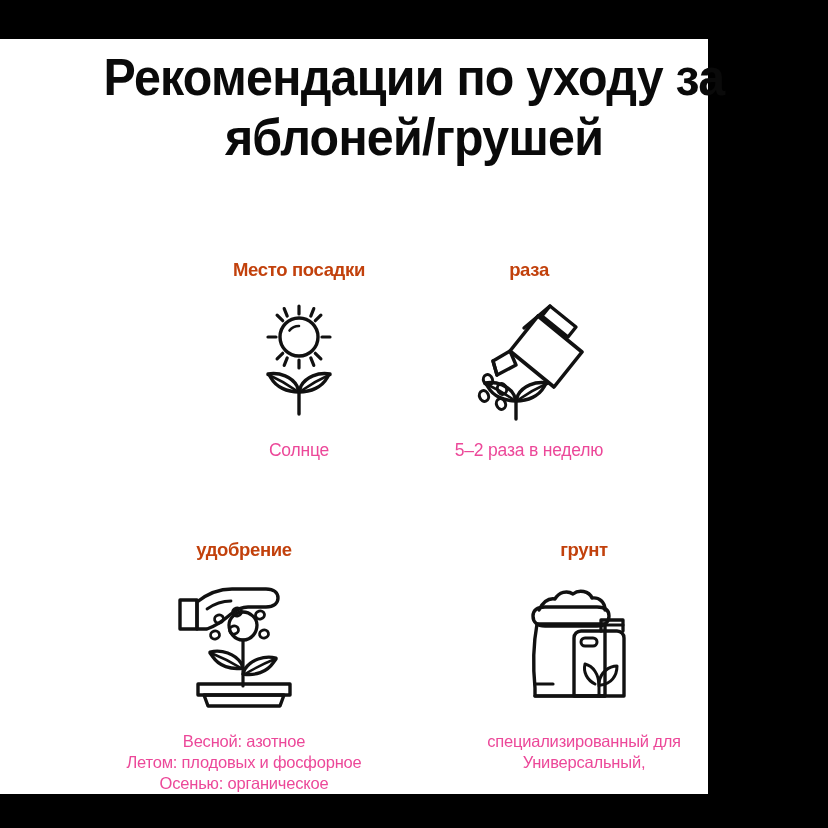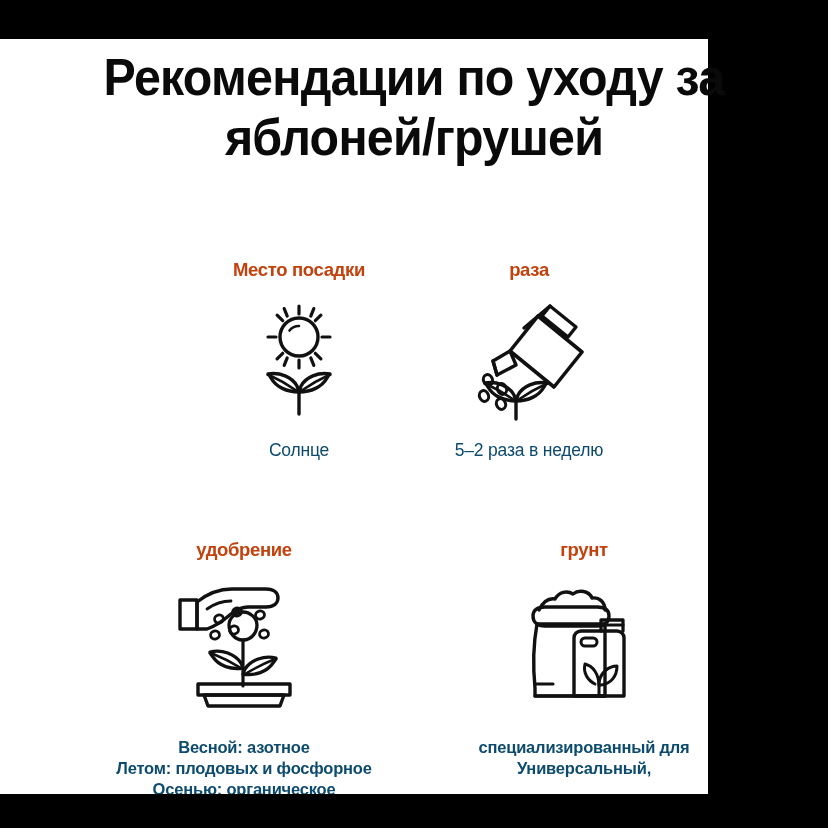--- a/index.html
+++ b/index.html
@@ -90,28 +90,28 @@
   .icon-wrap {
     display: flex;
     align-items: center;
     justify-content: center;
     margin-top: 14px;
   }
   .row-top .icon-wrap    { height: 130px; }
   .row-bottom .icon-wrap { height: 140px; }
 
   .cell-caption {
-    color: #0c4a6e;
+    color: #ec4899;
     font-size: 17.5px;
     line-height: 22px;
     text-align: center;
     letter-spacing: -0.2px;
   }
   .row-top .cell-caption    { margin-top: 14px; white-space: nowrap; }
-  .row-bottom .cell-caption { margin-top: 22px; font-size: 16.5px; line-height: 21px; font-weight: bold; }
+  .row-bottom .cell-caption { margin-top: 16px; font-size: 16.5px; line-height: 21px; }
   .cell-caption .cline { display: block; white-space: nowrap; }
 
   svg { display: block; }
   .st {
     fill: none;
     stroke: #111111;
     stroke-linecap: round;
     stroke-linejoin: round;
   }
   .st-sq { stroke-linecap: butt; }

